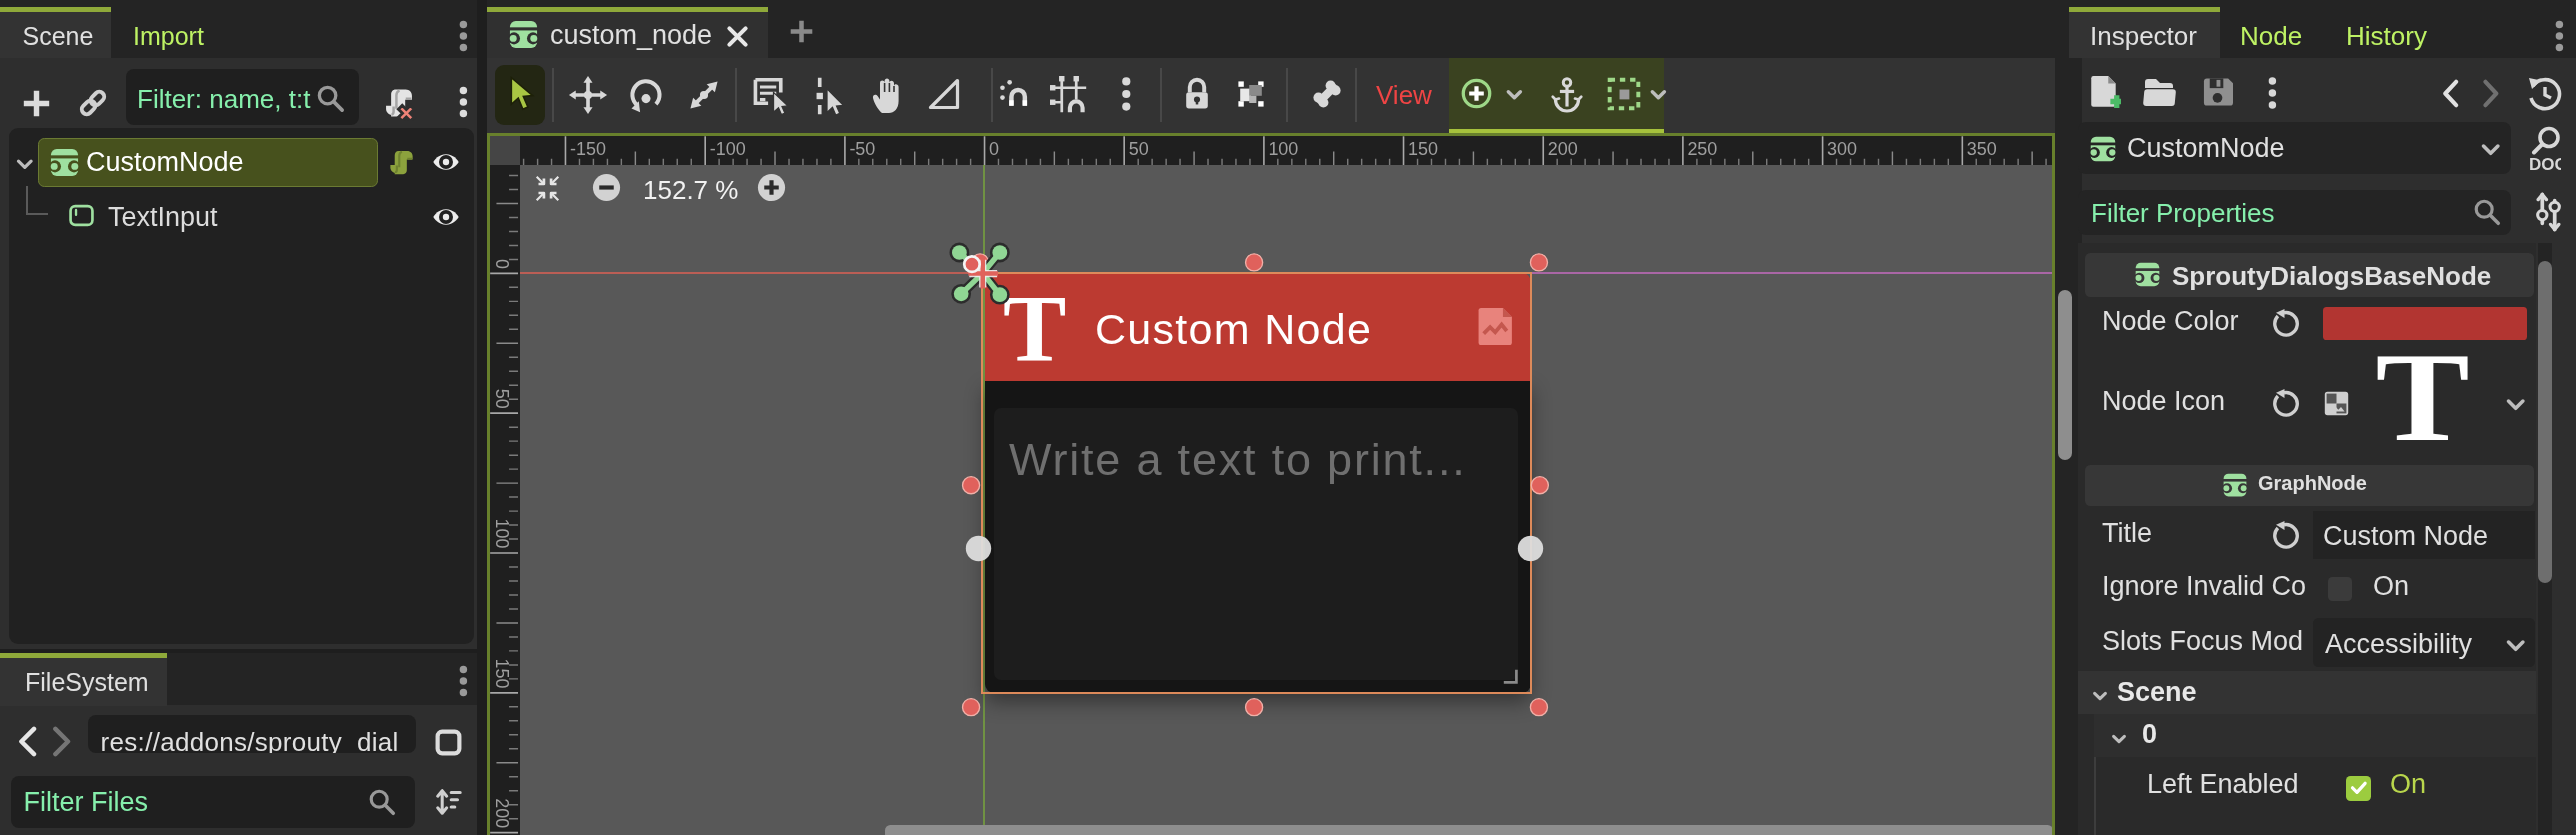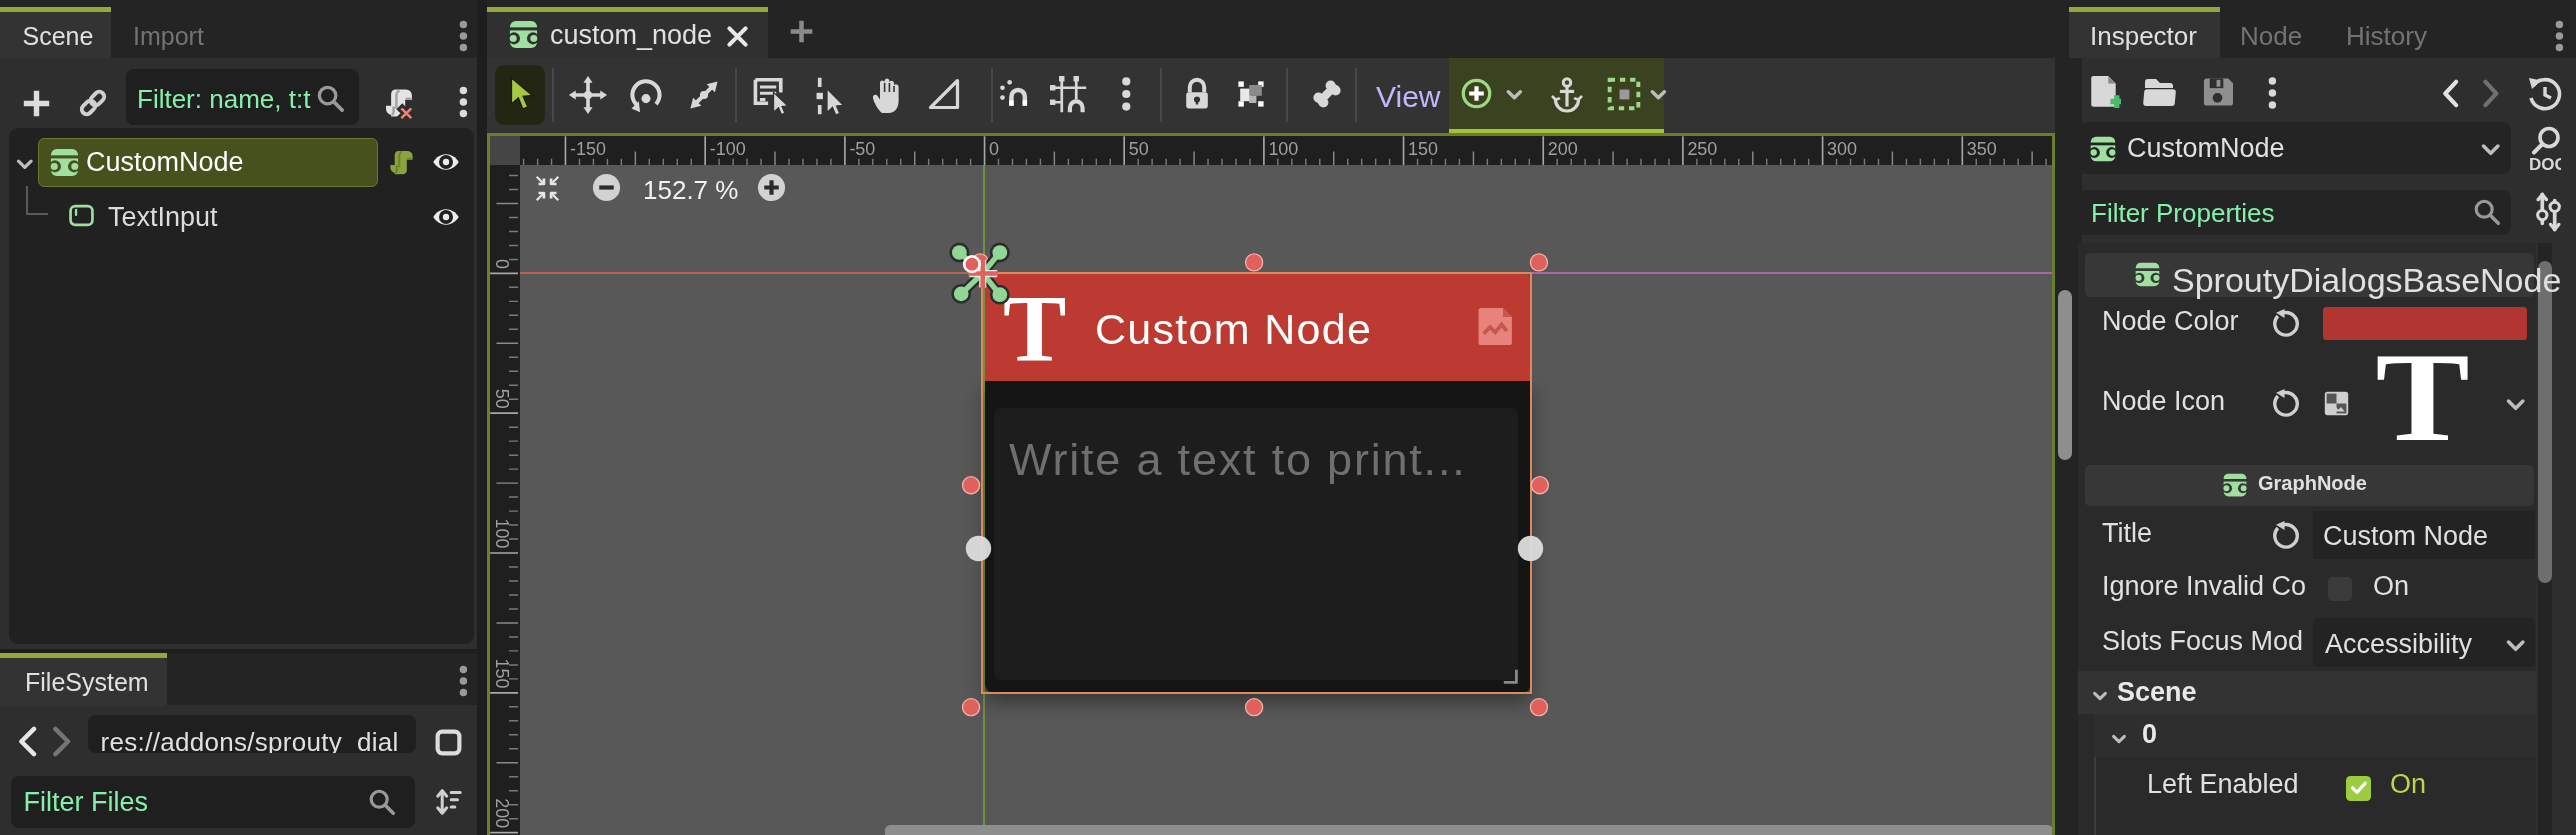--- a/index.html
+++ b/index.html
@@ -1,18 +1,18 @@
 <!DOCTYPE html>
 <html style="font-size:14.4px"><head><meta charset="utf-8">
 <style>
 html,body{margin:0;padding:0;background:#1e1e1e;width:2576px;height:836px;overflow:hidden}
 *{box-sizing:border-box;font-family:"Liberation Sans",sans-serif}
 .a{position:absolute}
 .txt{color:#e0e0e0;font-size:25px;white-space:nowrap}
-.dim{color:#737373}
+.dim{color:#bef264}
 .ph{color:#86efac}
 .inbox{background:#1f1f1f;border-radius:8px}
 svg{display:block}
 </style></head>
 <body>
 <div class="a" style="left:0;top:0;width:2576px;height:836px;position:relative;overflow:hidden">
 
 <svg width="0" height="0" style="position:absolute">
 <defs>
 <symbol id="bot" viewBox="0 0 32 32">
@@ -289,21 +289,21 @@
 <svg class="a" style="left:1309px;top:76px" width="36" height="36" viewBox="0 0 40 40">
   <path d="M13 27 L27 13" stroke="#d8d8d8" stroke-width="9" stroke-linecap="round"></path>
   <g fill="#d8d8d8">
         <circle cx="10.5" cy="24" r="5.6"></circle>
         <circle cx="16" cy="29.5" r="5.6"></circle>
         <circle cx="24" cy="10.5" r="5.6"></circle>
         <circle cx="29.5" cy="16" r="5.6"></circle>
       </g>
 </svg>
 <div class="a" style="left:1355px;top:68px;width:1.8px;height:54px;background:#484848"></div>
-<div class="a txt" style="left:1376px;top:80px;color:#c4b5fd;font-size:30px">View</div>
+<div class="a txt" style="left:1376px;top:80px;color:#ef4444;font-size:26px">View</div>
 
 <div class="a" style="left:1449px;top:58px;width:215px;height:76px;background:#3a4220"></div>
 <div class="a" style="left:1449px;top:129px;width:215px;height:4.5px;background:#a6c23c"></div>
 <svg class="a" style="left:1461px;top:78px" width="31" height="31" viewBox="0 0 34 34">
   <circle cx="17" cy="17" r="14.5" fill="none" stroke="#9ed888" stroke-width="3.6"></circle>
   <path d="M17 9 V25 M9 17 H25" stroke="#fff" stroke-width="4.6"></path>
 </svg>
 <svg class="a" style="left:1504px;top:84px" width="20.7" height="20.7" viewBox="0 0 24 24">
       <path fill="none" stroke="#bdbdbd" stroke-width="4" stroke-linecap="round" stroke-linejoin="round" d="M5 9 L12 16 L19 9"></path>
     </svg>
@@ -531,21 +531,21 @@
 </svg>
 
 <div class="a" style="left:2078px;top:243px;width:458px;height:593px;background:#2a2a2a"></div>
 <div class="a" style="left:2538px;top:243px;width:14.4px;height:593px;background:#242424"></div>
 <div class="a" style="left:2538px;top:261px;width:14.4px;height:322px;background:#6e6e6e;border-radius:7.2px"></div>
 
 <div class="a" style="left:2085px;top:253px;width:449px;height:44px;background:#373737;border-radius:5.4px"></div>
 <svg class="a" style="left:2134px;top:261px;--botbg:#373737" width="27" height="27" viewBox="0 0 30 30">
       <use href="#bot"></use>
     </svg>
-<div class="a txt" style="left:2172px;top:261px;font-weight:normal;font-size:34px">SproutyDialogsBaseNode</div>
+<div class="a txt" style="left:2172px;top:261px;font-weight:bold;font-size:26px">SproutyDialogsBaseNode</div>
 
 <div class="a txt" style="left:2102px;top:306px;font-size:27px">Node Color</div>
 <svg class="a" style="left:2269px;top:309px" width="30" height="30" viewBox="0 0 33 33">
       <use href="#revert"></use>
     </svg>
 <div class="a" style="left:2323px;top:307px;width:204px;height:33px;background:#b23531;border-radius:3.6px"></div>
 
 <div class="a txt" style="left:2102px;top:386px;font-size:27px">Node Icon</div>
 <svg class="a" style="left:2269px;top:389px" width="30" height="30" viewBox="0 0 33 33">
       <use href="#revert"></use>

